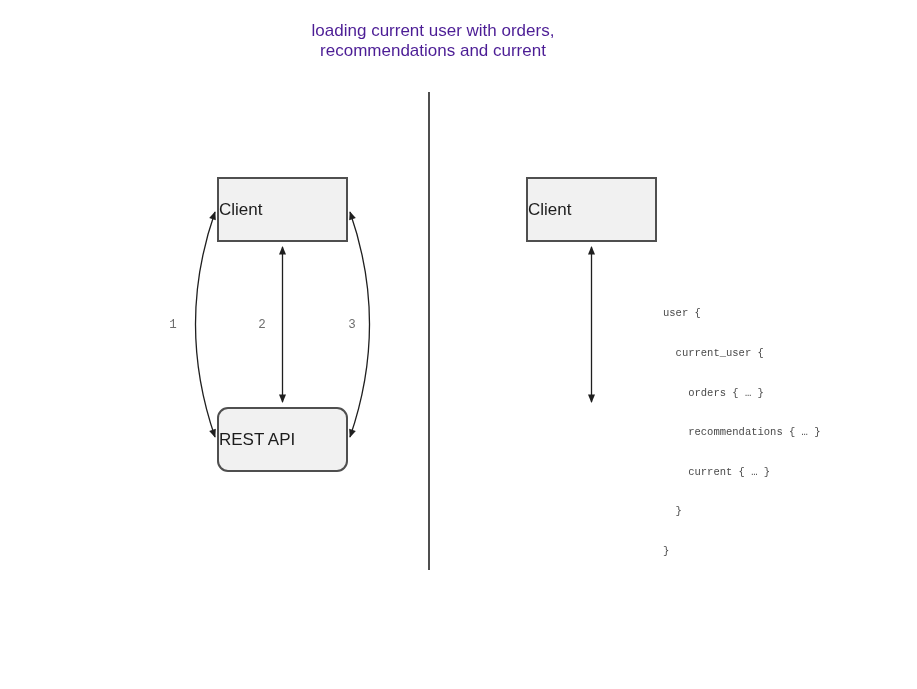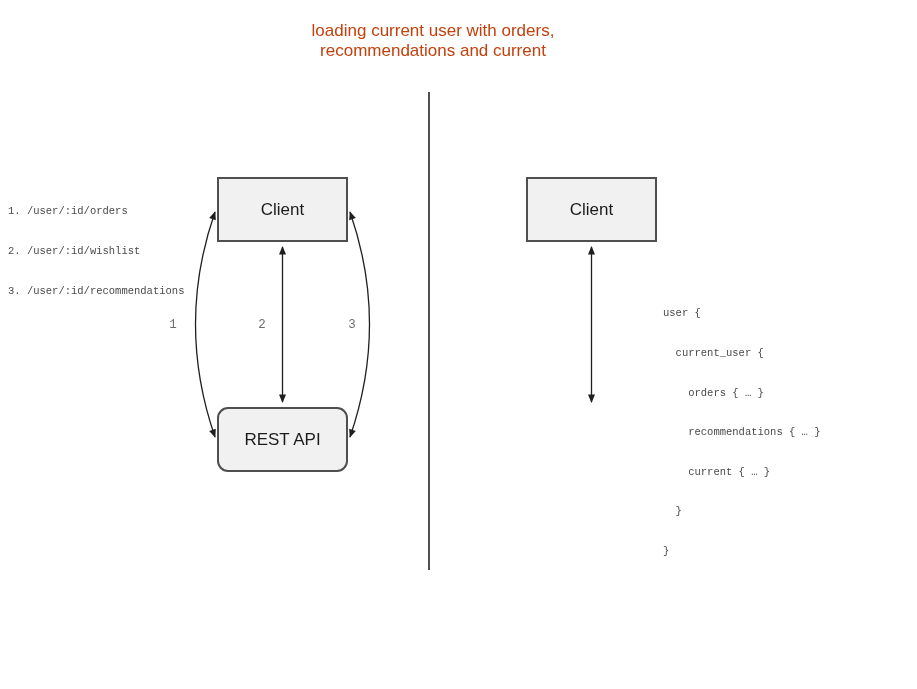--- a/index.html
+++ b/index.html
@@ -13,31 +13,30 @@
     font-family: "Liberation Sans", sans-serif;
   }
   .title {
     position: absolute;
     top: 21px;
     left: 0;
     width: 866px;
     text-align: center;
     font-size: 17px;
     line-height: 20px;
-    color: #c2410c;
+    color: #4c1d95;
   }
   .box {
     position: absolute;
     width: 131px;
     height: 65px;
     background: #f1f1f1;
     border: 2px solid #4f4f4f;
     display: flex;
     align-items: center;
-    justify-content: center;
     font-size: 17px;
     color: #1c1c1c;
   }
   #rest-client-box  { left: 217px; top: 177px; }
   #rest-api-box     { left: 217px; top: 407px; border-radius: 11px; }
   #gql-client-box   { left: 526px; top: 177px; }
   #gql-api-box      { left: 526px; top: 407px; }
   .mono {
     font-family: "Liberation Mono", "DejaVu Sans Mono", monospace;
     font-size: 10.5px;
@@ -85,25 +84,20 @@
 
     <path d="M 215,212 Q 176,324 215,437" fill="none" stroke="#1f1f1f" stroke-width="1.3" marker-start="url(#ahStart)" marker-end="url(#ahEnd)"></path>
 
     <line x1="282.5" y1="247" x2="282.5" y2="402" stroke="#1f1f1f" stroke-width="1.3" marker-start="url(#ahStart)" marker-end="url(#ahEnd)"></line>
 
     <path d="M 350,212 Q 389,324 350,437" fill="none" stroke="#1f1f1f" stroke-width="1.3" marker-start="url(#ahStart)" marker-end="url(#ahEnd)"></path>
 
     <line x1="591.5" y1="247" x2="591.5" y2="402" stroke="#1f1f1f" stroke-width="1.3" marker-start="url(#ahStart)" marker-end="url(#ahEnd)"></line>
   </svg>
 
-  <div class="endpoints mono">
-    <div>1. /user/:id/orders</div>
-    <div>2. /user/:id/wishlist</div>
-    <div>3. /user/:id/recommendations</div>
-  </div>
 
   <div class="box" id="rest-client-box">
     <span>Client</span>
   </div>
   <div class="box" id="rest-api-box">
     <span>REST API</span>
   </div>
 
   <div class="arrow-num" id="arrow-num-1">1</div>
   <div class="arrow-num" id="arrow-num-2">2</div>

